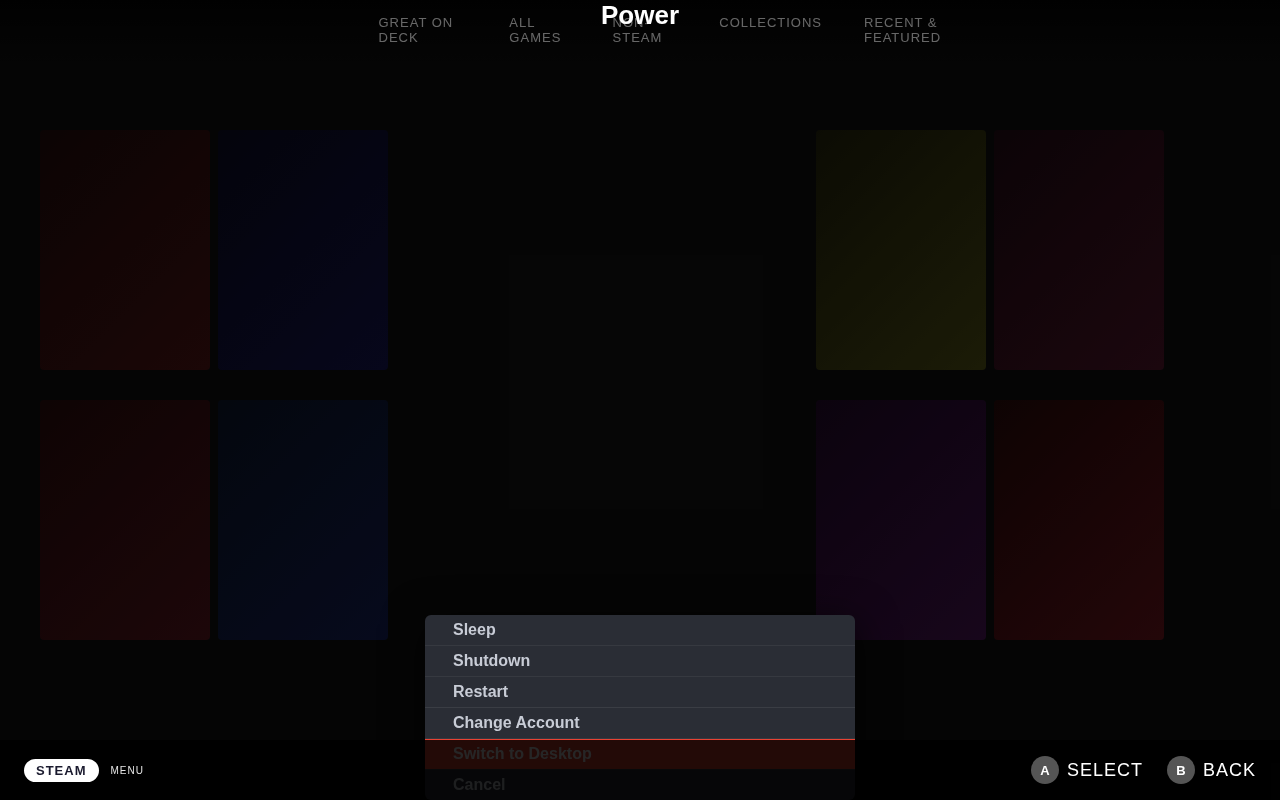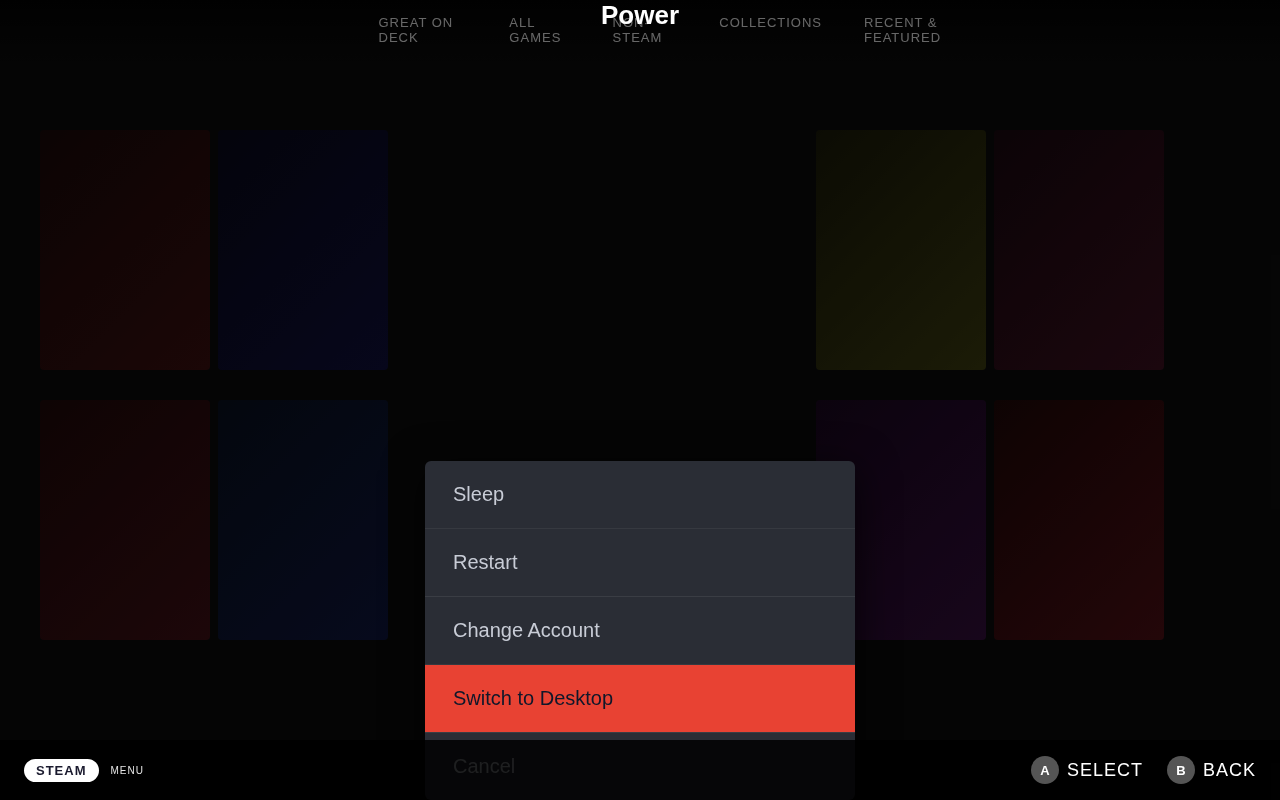--- a/index.html
+++ b/index.html
@@ -182,36 +182,36 @@
     }
 
     .menu-section:last-child {
       border-bottom: none;
       border-radius: 10px;
     }
 
     .menu-item {
       display: flex;
       align-items: center;
-      padding: 22px 28px;
+      padding: 6px 28px;
       color: #c8ccd6;
-      font-size: 20px;
-      font-weight: 400;
+      font-size: 16px;
+      font-weight: 700;
       cursor: pointer;
       transition: background 0.1s;
       border-bottom: 1px solid rgba(255,255,255,0.06);
     }
 
     .menu-item:last-child {
       border-bottom: none;
     }
 
     .menu-item.active {
       background: #e84233;
-      color: #0f172a;
+      color: #ffffff;
     }
 
     
     .bottom-bar {
       position: absolute;
       bottom: 0; left: 0;
       width: 100%;
       height: 60px;
       background: rgba(0,0,0,0.85);
       display: flex;
@@ -310,20 +310,21 @@
   </div>
 
 </div>
 
 <div class="modal-overlay">
   <div class="modal-title">Power</div>
   <div class="power-menu">
 
     <div class="menu-section">
       <div class="menu-item">Sleep</div>
+      <div class="menu-item">Shutdown</div>
       <div class="menu-item">Restart</div>
     </div>
 
     <div class="menu-section">
       <div class="menu-item">Change Account</div>
       <div class="menu-item active">Switch to Desktop</div>
     </div>
 
     <div class="menu-section">
       <div class="menu-item">Cancel</div>

